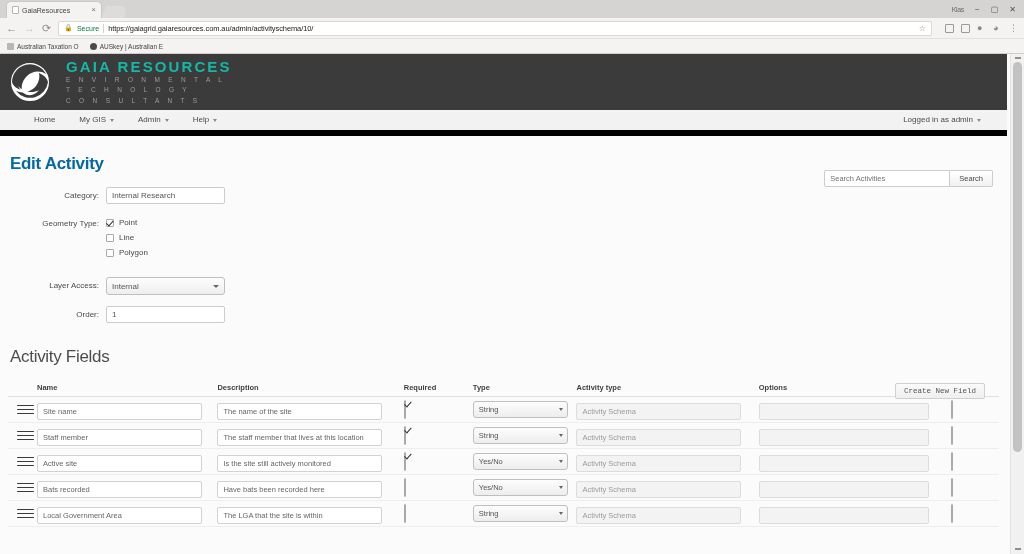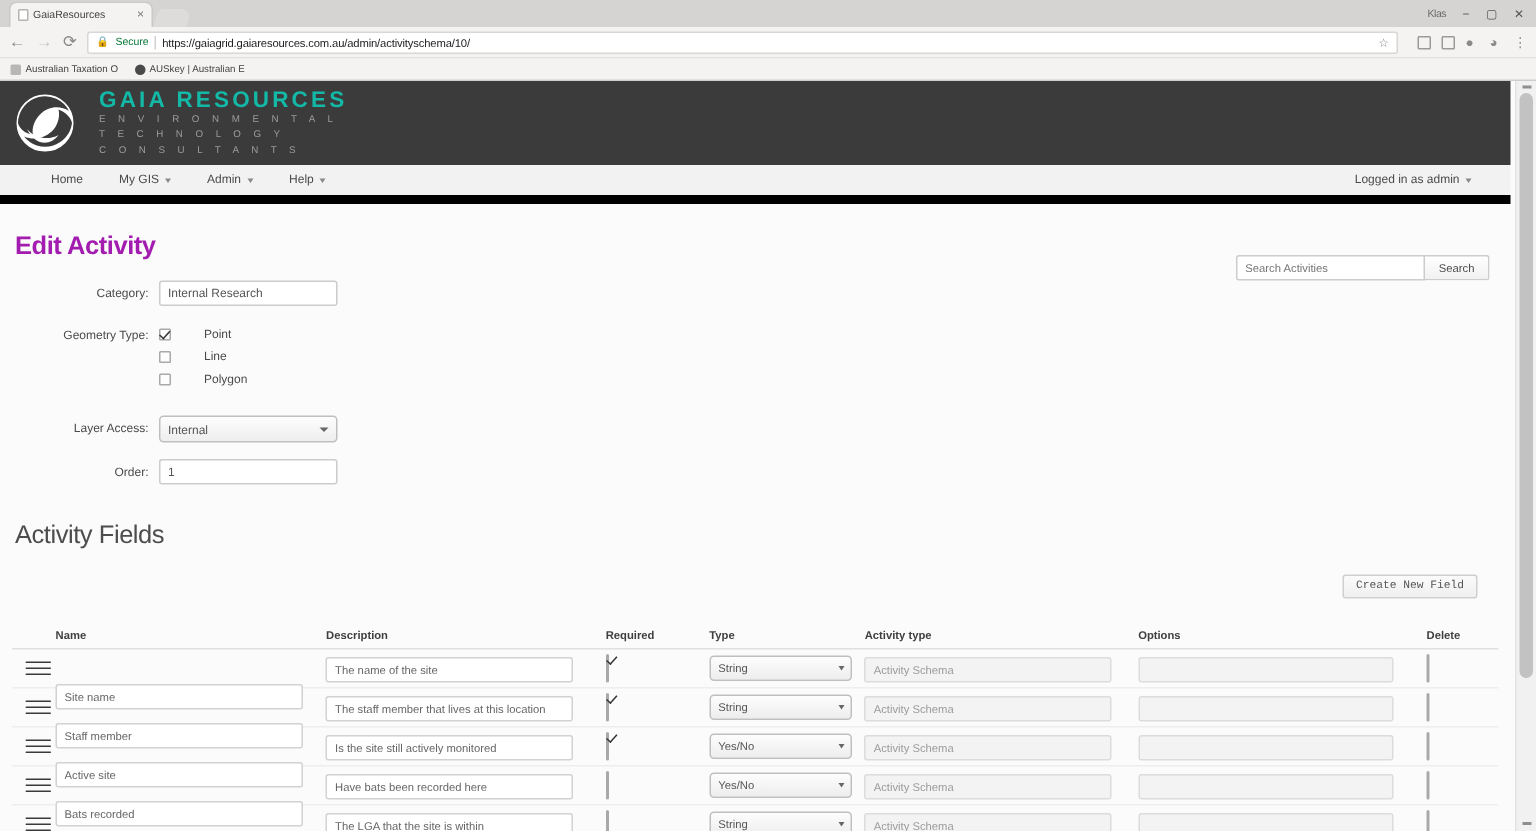--- a/index.html
+++ b/index.html
@@ -110,21 +110,21 @@
   .caret {
     width: 0; height: 0; border-left: 2.6px solid transparent;
     border-right: 2.6px solid transparent; border-top: 3px solid #8a8a8a;
     display: inline-block;
   }
   .nav-right { margin-left: auto; padding-right: 26px; }
 
   .content { padding: 0 8px; position: relative; }
 
   .section-title {
-    font-size: 17px; color: #a21caf; font-weight: bold;
+    font-size: 17px; color: #0369a1; font-weight: bold;
     margin: 18px 0 0 2px; letter-spacing: -0.3px;
   }
 
   .searchbox-wrap {
     position: absolute; right: 14px; top: 16px; display: flex;
   }
   .search-input {
     width: 126px; height: 17px; border: 1px solid #cccccc; background:#fff;
     border-radius: 2px 0 0 2px; font-size: 7.5px; color: #9a9a9a;
     padding: 0 5px; outline: none; font-family:"Liberation Sans",sans-serif;
@@ -142,21 +142,21 @@
   .flabel {
     width: 98px; text-align: right; font-size: 8px; color: #4a4a4a;
     padding-top: 4px; padding-right: 7px;
   }
   .finput {
     width: 119px; height: 17px; border: 1px solid #cccccc; border-radius: 2px;
     background: #fff; font-size: 8px; color: #555; padding: 0 5px;
     outline: none; font-family:"Liberation Sans",sans-serif;
   }
   .checkgroup { padding-top: 3px; }
-  .checkrow { display: flex; align-items: center; gap: 22px; margin-bottom: 6px; }
+  .checkrow { display: flex; align-items: center; gap: 5px; margin-bottom: 6px; }
   .cb {
     width: 8px; height: 8px; border: 1px solid #a9a9a9; border-radius: 1px;
     background: #fdfdfd; position: relative; flex: none;
   }
   .cb.checked::after {
     content: ""; position: absolute; left: 1.4px; top: -0.6px; width: 3px;
     height: 5.5px; border: solid #333; border-width: 0 1.3px 1.3px 0;
     transform: rotate(42deg);
   }
   .checklabel { font-size: 8px; color: #4a4a4a; }
@@ -188,21 +188,21 @@
   .thead {
     display: flex; align-items: flex-end; padding-bottom: 4px;
     border-bottom: 1px solid #e0e0e0; font-size: 7.5px; color: #3f3f3f;
     font-weight: bold;
   }
   .trow {
     display: flex; align-items: center; height: 26px;
     border-bottom: 1px solid #eeeeee;
   }
   .c-handle { width: 30px; display:flex; justify-content:center; padding-left:6px;}
-  .c-name   { width: 188px; margin-top: 36px; }
+  .c-name   { width: 188px; }
   .c-desc   { width: 188px; }
   .c-req    { width: 78px; padding-left: 6px; }
   .c-type   { width: 108px; }
   .c-atype  { width: 190px; }
   .c-opts   { width: 190px; }
   .c-del    { width: 60px; padding-left: 10px; }
 
   .handle { width: 17px; }
   .handle span {
     display:block; height:1.6px; background:#3a3a3a; border-radius:1px;

